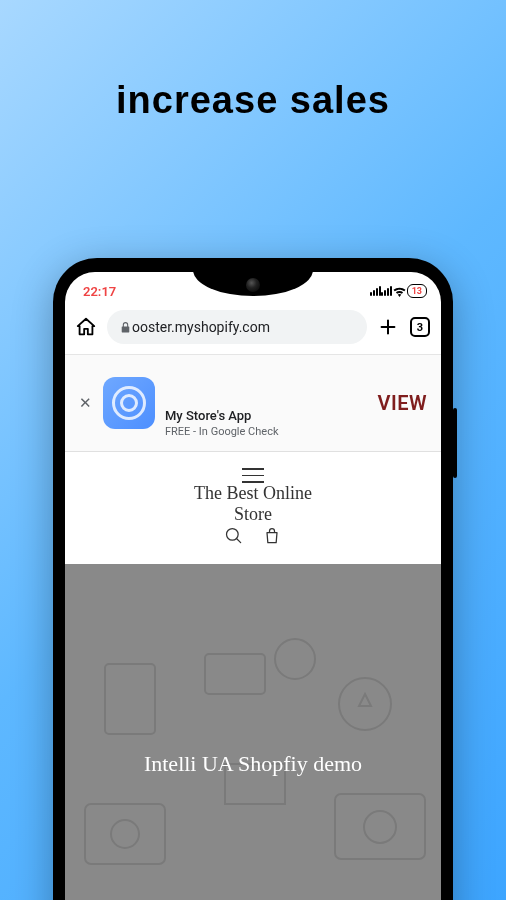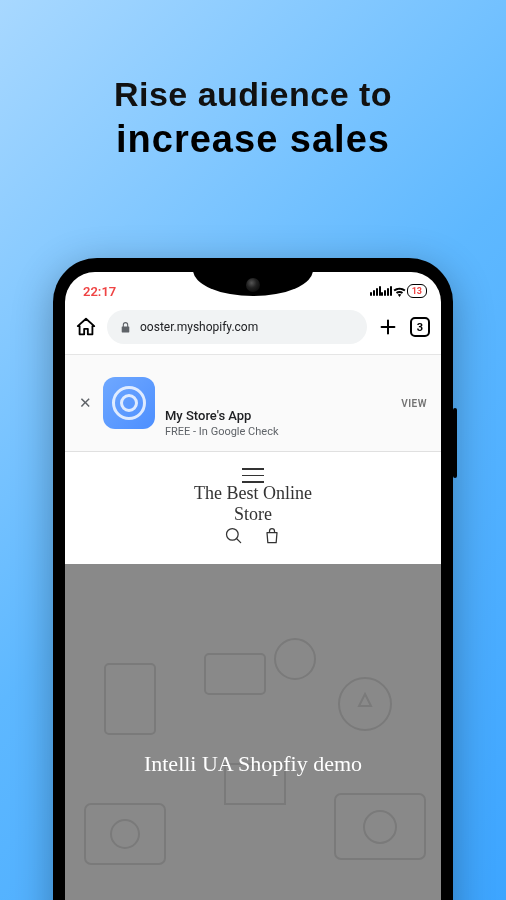--- a/index.html
+++ b/index.html
@@ -143,22 +143,22 @@
       justify-content: center;
     }
     .url-pill {
       flex: 1;
       background: #f1f3f4;
       border-radius: 20px;
       height: 34px;
       display: flex;
       align-items: center;
       padding: 0 12px;
-      gap: 8px;
-      font-size: 12px;
+      gap: 0;
+      font-size: 14px;
       color: #202124;
     }
     .plus-icon, .tabs-icon {
       width: 22px;
       height: 22px;
       display: flex;
       align-items: center;
       justify-content: center;
     }
     .tab-box {
@@ -212,23 +212,23 @@
       border: 3px solid rgba(255,255,255,0.8);
       border-radius: 50%;
     }
     .install-text {
       flex: 1;
       line-height: 1.35;
     }
     .install-title { font-size: 13px; color: #202124; font-weight: 500; margin-top: 40px; }
     .install-sub { font-size: 11px; color: #5f6368; }
     .view-btn {
-      color: #737373;
+      color: #7f1d1d;
       font-weight: 600;
-      font-size: 10px;
+      font-size: 20px;
       letter-spacing: 0.5px;
     }
     .store-header {
       display: flex;
       align-items: center;
       justify-content: space-between;
       padding: 16px 18px 18px 18px;
       background: #fff;
       flex-direction: column;
     }
@@ -287,21 +287,20 @@
       line-height: 1.6;
       z-index: 1;
       max-width: 300px;
     }
     svg { display: block; }
   </style>
 </head>
 <body>
 
 <div class="headline">
-  <div class="headline-line1">Rise audience to</div>
   <div class="headline-line2">increase sales</div>
 </div>
 
 <div class="phone-wrap">
   <div class="phone-frame">
     <div class="side-button"></div>
     <div class="phone-screen">
       <div class="notch"></div>
       <div class="camera"></div>
 

